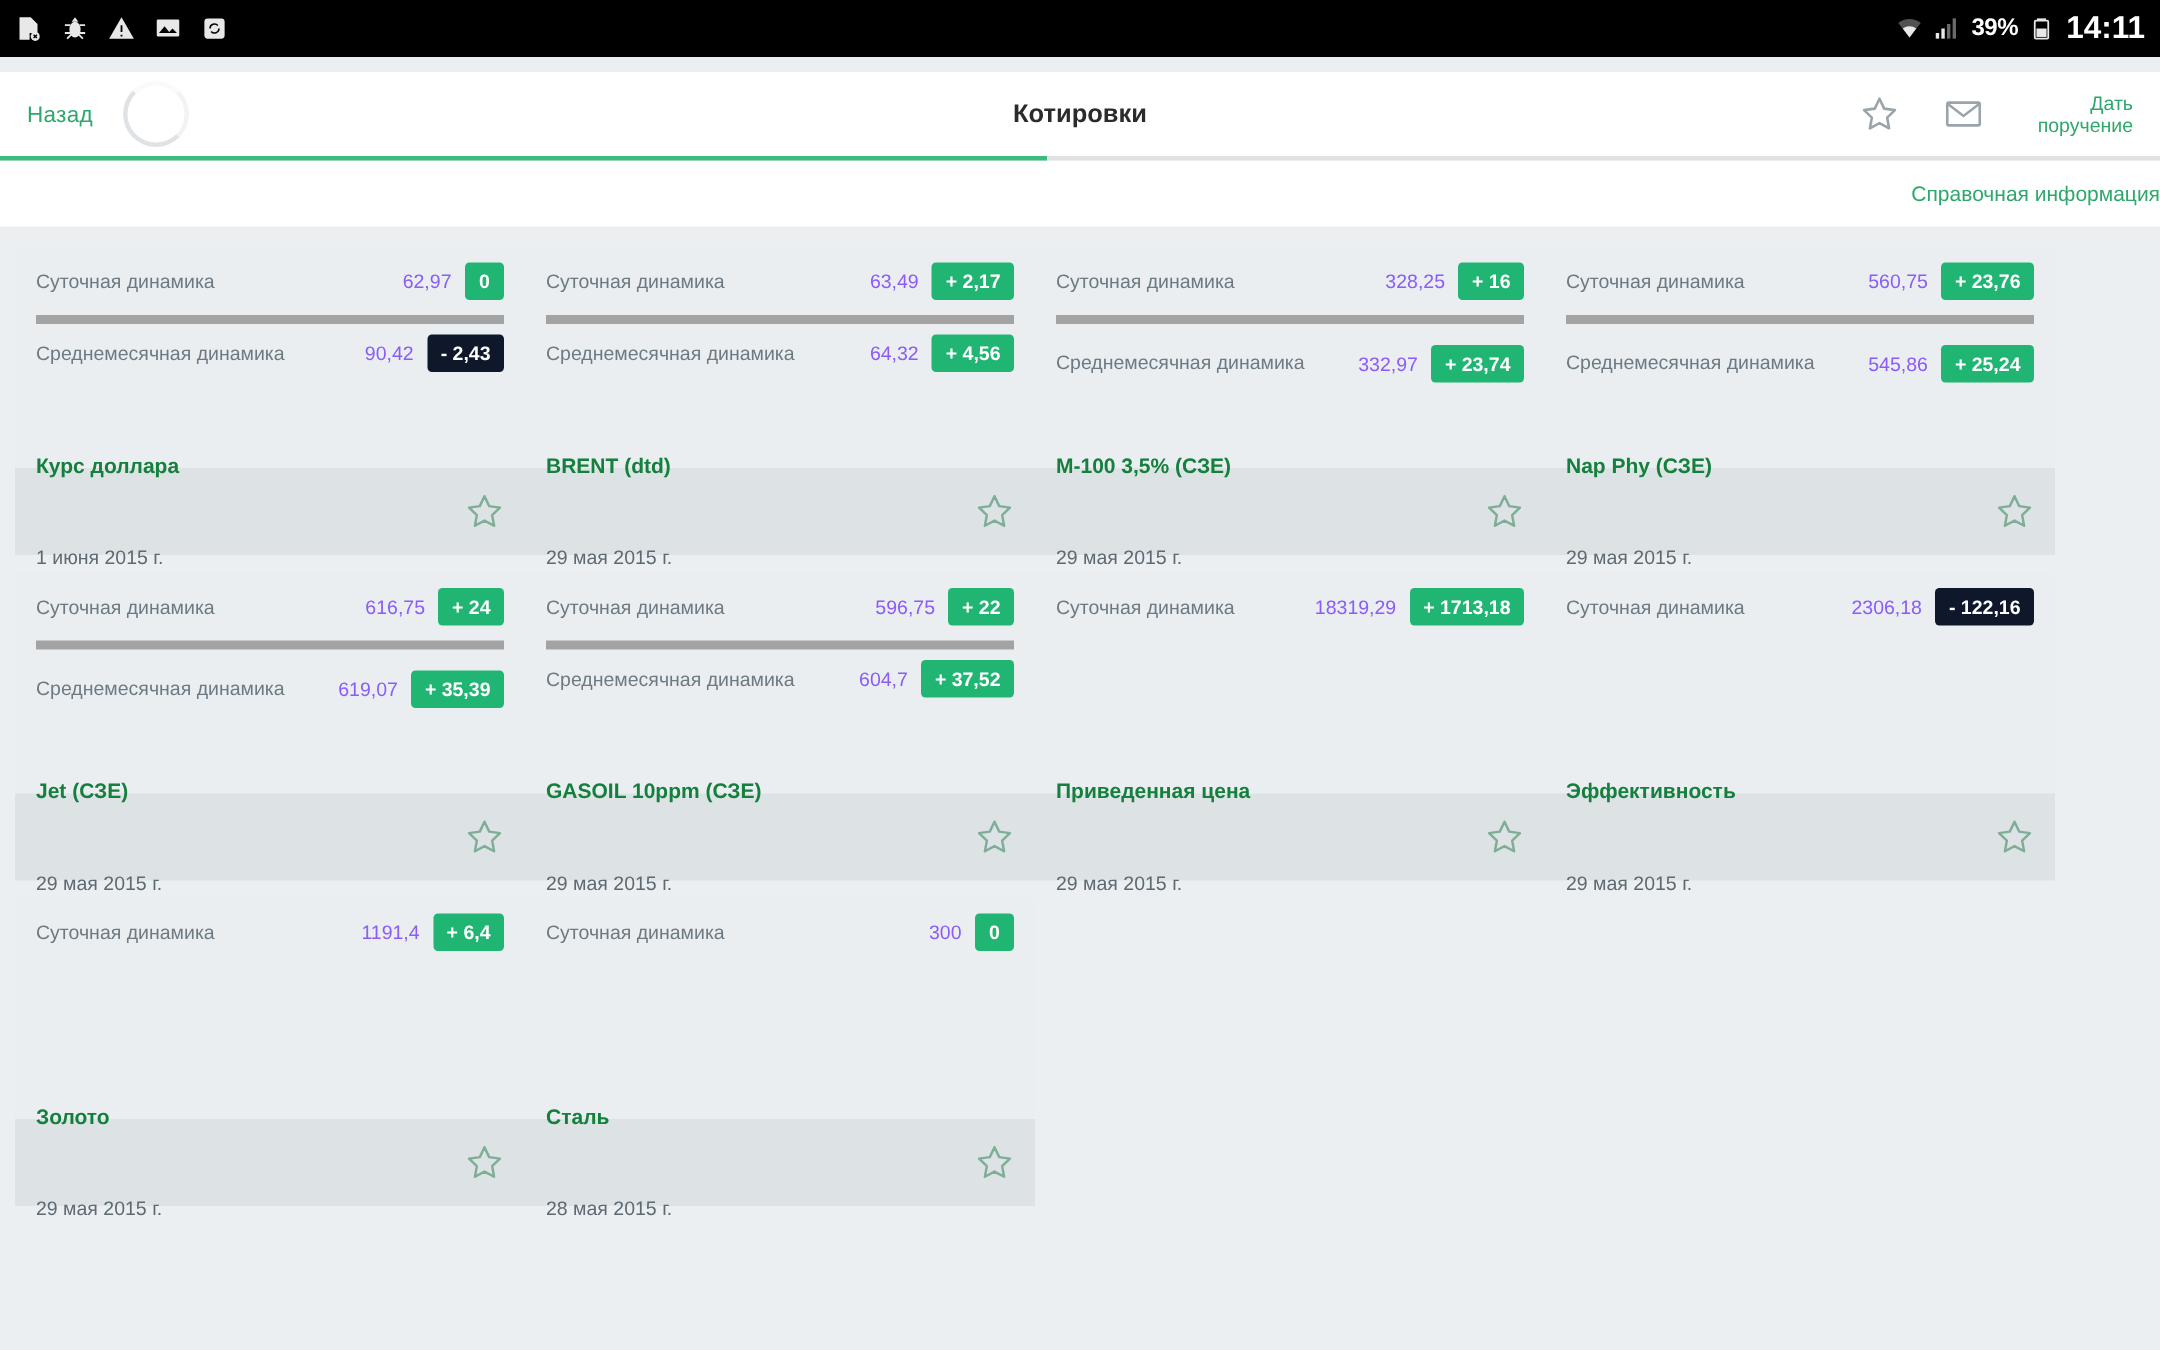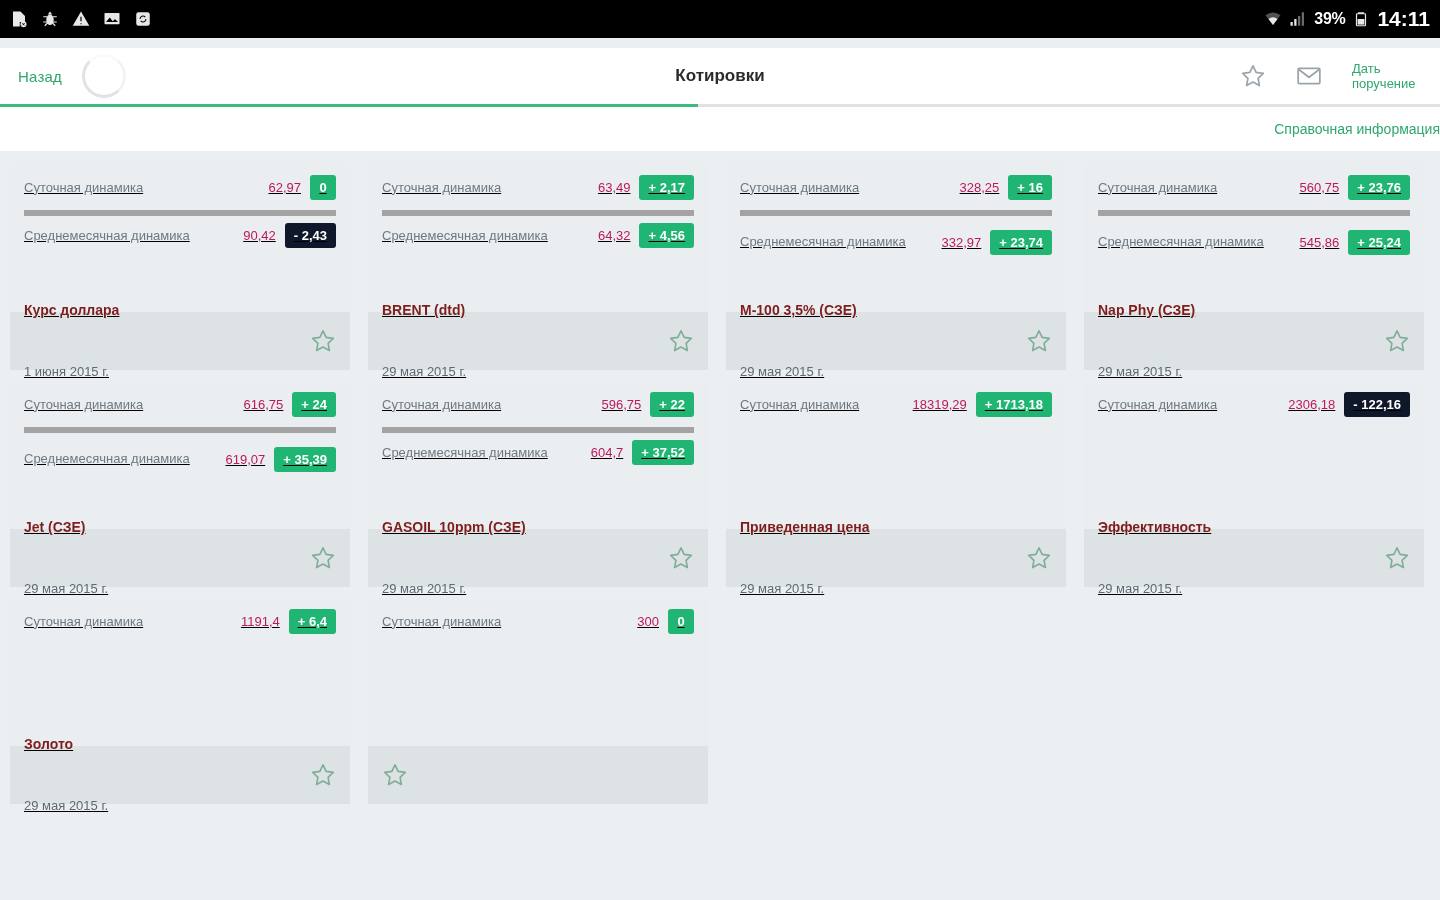--- a/index.html
+++ b/index.html
@@ -44,21 +44,21 @@
     font-size: 17px; font-weight: bold; color: #2b2b2b;
     pointer-events: none;
   }
   .appbar-actions {
     margin-left: auto; display: flex; align-items: center; gap: 30px;
     position: relative; z-index: 2;
   }
   .act-ico { width: 26px; height: 26px; cursor: pointer; }
   .order-btn {
     color: #2fa76d; font-size: 13px; line-height: 15px;
-    text-align: left; cursor: pointer; width: 70px;
+    text-align: right; cursor: pointer; width: 70px;
   }
   .appbar-underline {
     height: 3px; width: 100%;
     background: #dfe1e2; position: relative;
   }
   .appbar-underline::before {
     content: ""; position: absolute; left: 0; top: 0; height: 3px;
     width: 48.5%; background: #3dbb7f;
   }
 
@@ -68,61 +68,60 @@
     display: flex; align-items: center; justify-content: flex-end;
   }
   .subheader span {
     color: #2fa76d; font-size: 14px; cursor: pointer;
   }
 
   
   .grid {
     display: flex; flex-wrap: wrap;
     padding: 14px 10px 0 10px;
-    gap: 12px 18px;
+    gap: 12px 0;
     align-content: flex-start;
-    text-decoration: underline;
   }
   .card {
     width: 340px; height: 205px;
     background: #eaeef1;
     display: flex; flex-direction: column;
     cursor: pointer;
   }
   .card-body { flex: 1; padding: 0 14px; }
   .metric {
     height: 45px; display: flex; align-items: center;
   }
   .metric + .metric { border-top: 6px solid #a3a3a3; }
   .metric.tall { height: 58px; }
   .metric-label {
     flex: 1; font-size: 13px; color: #6d7a82;
     line-height: 16px; padding-right: 6px;
   }
   .metric-value {
-    font-size: 13px; color: #be185d; margin-right: 9px;
+    font-size: 13px; color: #8b5cf6; margin-right: 9px;
     white-space: nowrap;
   }
   .badge {
     min-width: 26px; height: 25px; border-radius: 3px;
     color: #fff; font-size: 13px; font-weight: bold;
     display: flex; align-items: center; justify-content: center;
     padding: 0 9px; white-space: nowrap;
   }
   .badge.up   { background: #21b573; }
   .badge.down { background: #0f172a; }
   .badge.flat { background: #21b573; }
 
   .card-footer {
     height: 58px; background: #dde2e5;
     display: flex; align-items: center; padding: 0 14px;
   }
   .cf-text { flex: 1; }
   .cf-title {
-    font-size: 14px; font-weight: bold; color: #7f1d1d; line-height: 18px;
+    font-size: 14px; font-weight: bold; color: #15803d; line-height: 18px;
   }
   .cf-date {
     font-size: 13px; color: #5d6a72; line-height: 18px; margin-top: 44px;
   }
   .star { width: 26px; height: 26px; cursor: pointer; }
 </style>
 </head>
 <body>
 
 <div class="statusbar">
@@ -387,18 +386,22 @@
     </div>
     <div class="card">
       <div class="card-body">
     <div class="metric">
       <span class="metric-label">Суточная динамика</span>
       <span class="metric-value">300</span>
       <span class="badge flat">0</span>
     </div>
       </div>
       <div class="card-footer">
+        <div class="cf-text">
+          <div class="cf-title">Сталь</div>
+          <div class="cf-date">28 мая 2015 г.</div>
+        </div>
         <svg class="star" viewBox="0 0 24 24" fill="none" stroke="#7fae97" stroke-width="1.5" stroke-linejoin="round">
           <path d="M12 2.6l2.9 6.1 6.6.9-4.8 4.6 1.2 6.6-5.9-3.2-5.9 3.2 1.2-6.6L2.5 9.6l6.6-.9z"></path>
         </svg>
       </div>
     </div>
   </div>
 
 </body></html>

